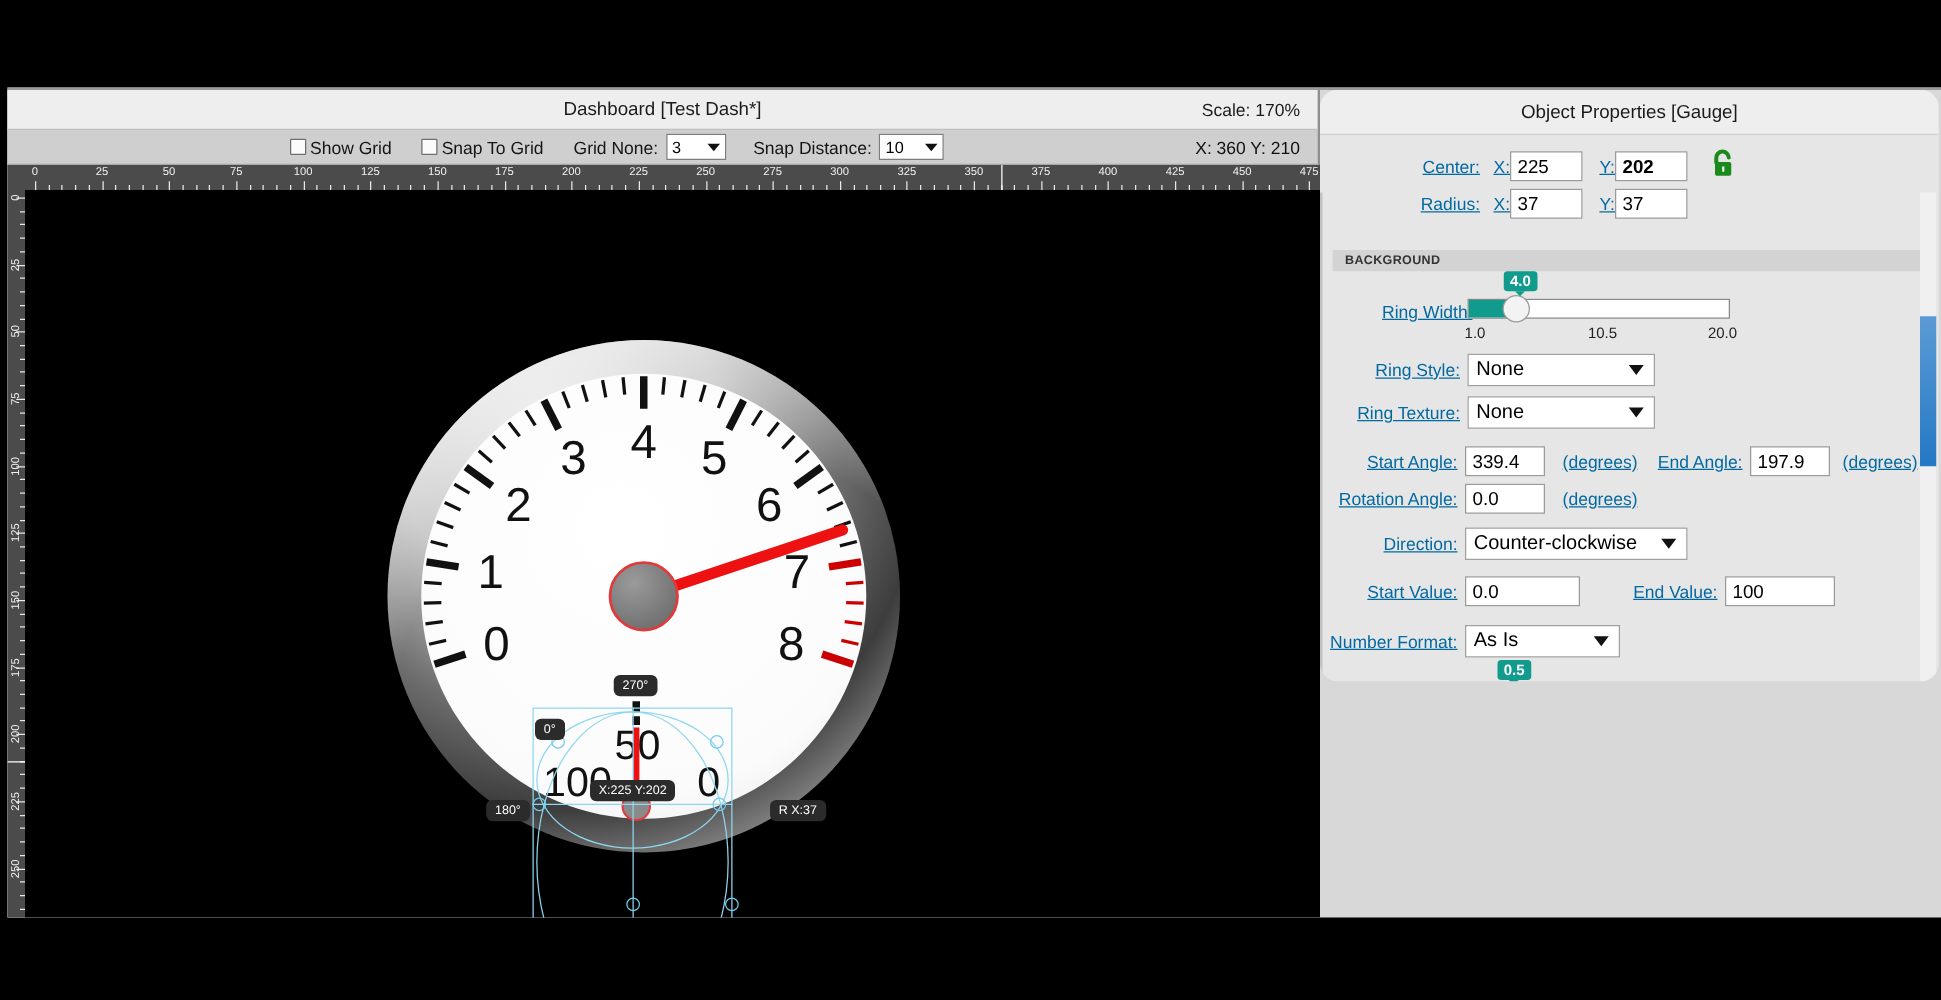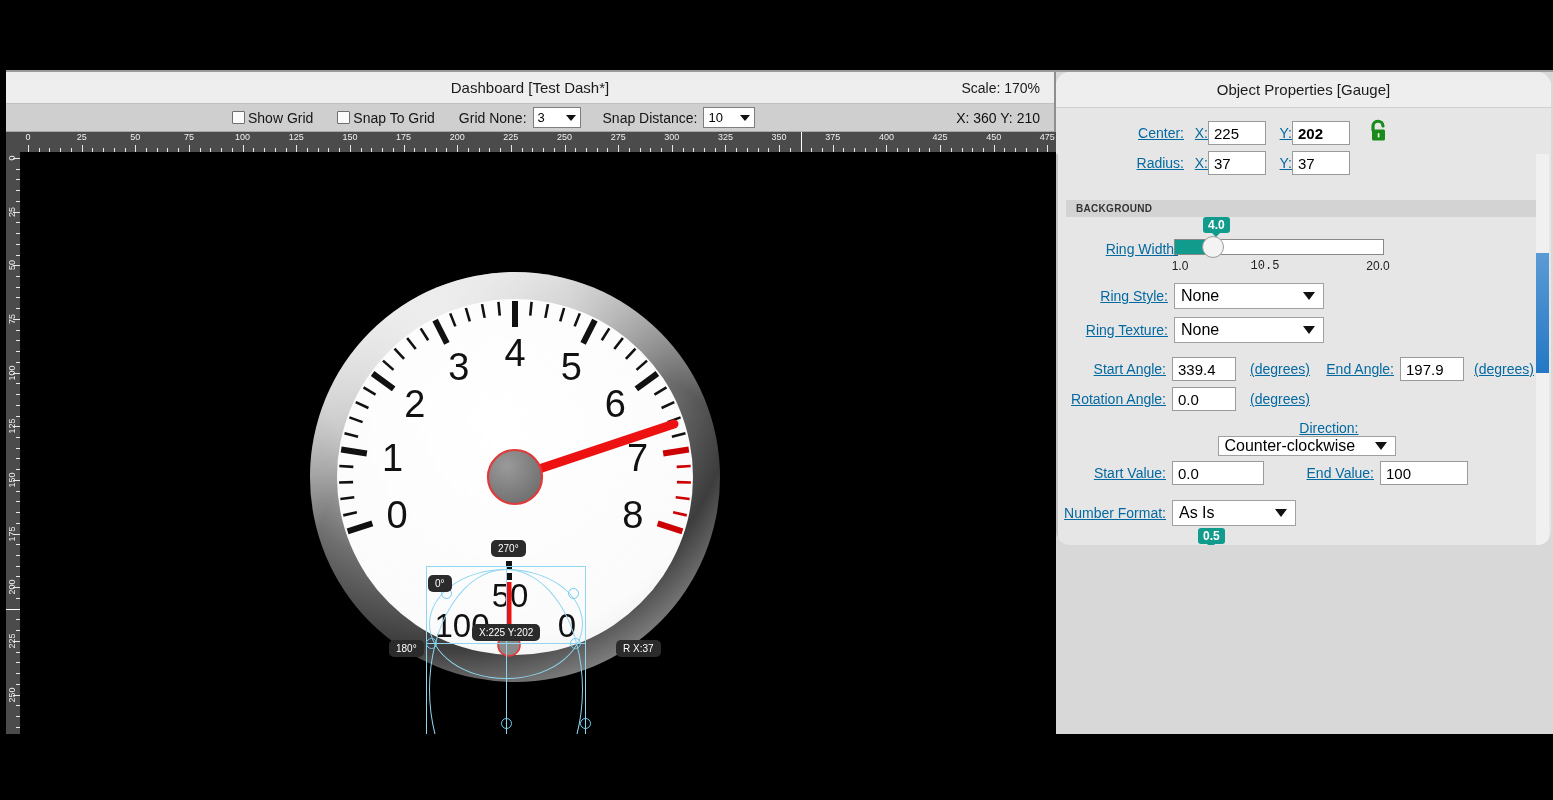--- a/index.html
+++ b/index.html
@@ -592,21 +592,21 @@
 
 
         <div class="slider-wrap" style="height:56px; margin-top:8px;">
           <span class="lbl" style="position:absolute; left:0; width:122px; top:16px;">Ring Width:</span>
           <div class="sl-track" style="left:118px; top:14px; width:210px;">
             <div class="sl-fill" style="left:0; top:0; width:38px;"></div>
           </div>
           <div class="sl-knob" style="left:146px; top:11px;"></div>
           <div class="sl-badge" style="left:128px; top:-8px;margin-left:19px;">4.0</div>
           <div class="sl-ax" style="left:124px; top:34px;">1.0</div>
-          <div class="sl-ax" style="left:209px; top:34px;font-family:Liberation Mono, monospace;">10.5</div>
+          <div class="sl-ax" style="left:226px; top:34px;">10.5</div>
           <div class="sl-ax" style="left:322px; top:34px;">20.0</div>
         </div>
 
         <div class="row">
           <span class="lbl" style="width:112px;">Ring Style:</span>
           <span class="dd" style="width:150px; margin-left:6px;">
             <span>None</span>
             <span class="ar"></span>
           </span>
         </div>
@@ -629,21 +629,21 @@
           <span class="txt" style="width:64px; margin-left:6px;">197.9</span>
           <span class="lbl" style="width:70px;">(degrees)</span>
         </div>
 
         <div class="row">
           <span class="lbl" style="width:110px;">Rotation Angle:</span>
           <span class="txt" style="width:64px; margin-left:6px;">0.0</span>
           <span class="lbl" style="width:74px;">(degrees)</span>
         </div>
 
-        <div class="row" style="margin-top:6px;flex-direction:column;">
+        <div class="row" style="margin-top:6px;">
           <span class="lbl" style="width:110px;">Direction:</span>
           <span class="dd" style="width:178px; margin-left:6px;">
             <span>Counter-clockwise</span>
             <span class="ar"></span>
           </span>
         </div>
 
         <div class="row" style="margin-top:8px;">
           <span class="lbl" style="width:110px;">Start Value:</span>
           <span class="txt" style="width:92px; margin-left:6px;">0.0</span>

